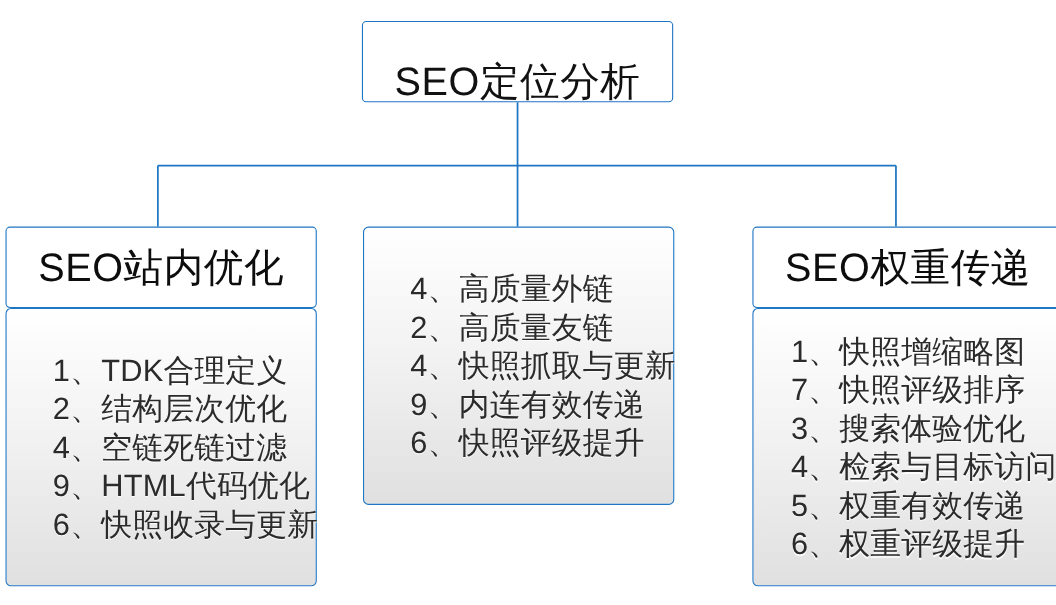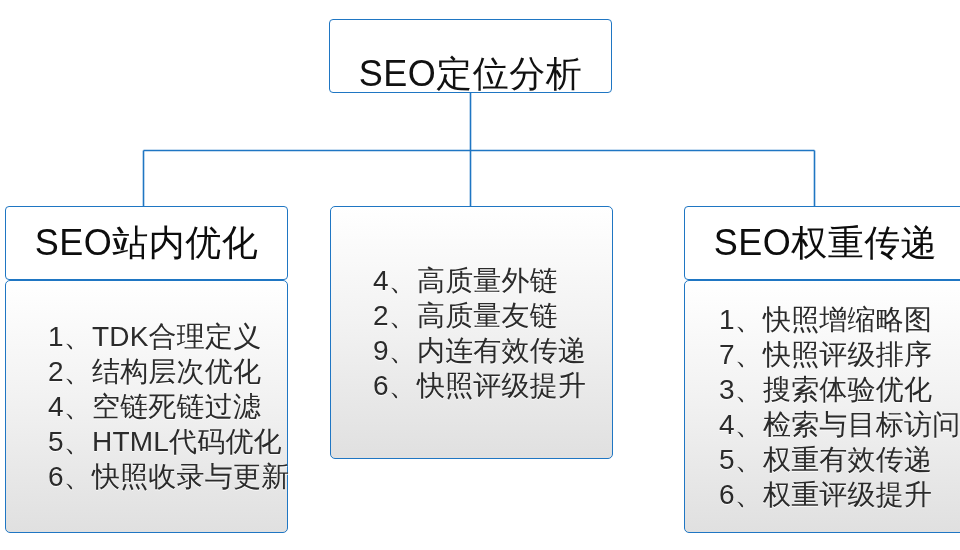--- a/index.html
+++ b/index.html
@@ -133,31 +133,32 @@
 
   <div class="column col-0">
     <div class="col-header">
       <span class="col-header-label">SEO站内优化</span>
     </div>
     <div class="col-body">
       <ul class="col-list">
         <li>1、TDK合理定义</li>
         <li>2、结构层次优化</li>
         <li>4、空链死链过滤</li>
-        <li>5、HTML代码优化</li>
+        <li>9、HTML代码优化</li>
         <li>6、快照收录与更新</li>
       </ul>
     </div>
   </div>
 
   <div class="column col-1">
     <div class="col-body">
       <ul class="col-list">
         <li>4、高质量外链</li>
         <li>2、高质量友链</li>
+        <li>4、快照抓取与更新</li>
         <li>9、内连有效传递</li>
         <li>6、快照评级提升</li>
       </ul>
     </div>
   </div>
 
   <div class="column col-2">
     <div class="col-header">
       <span class="col-header-label">SEO权重传递</span>
     </div>

